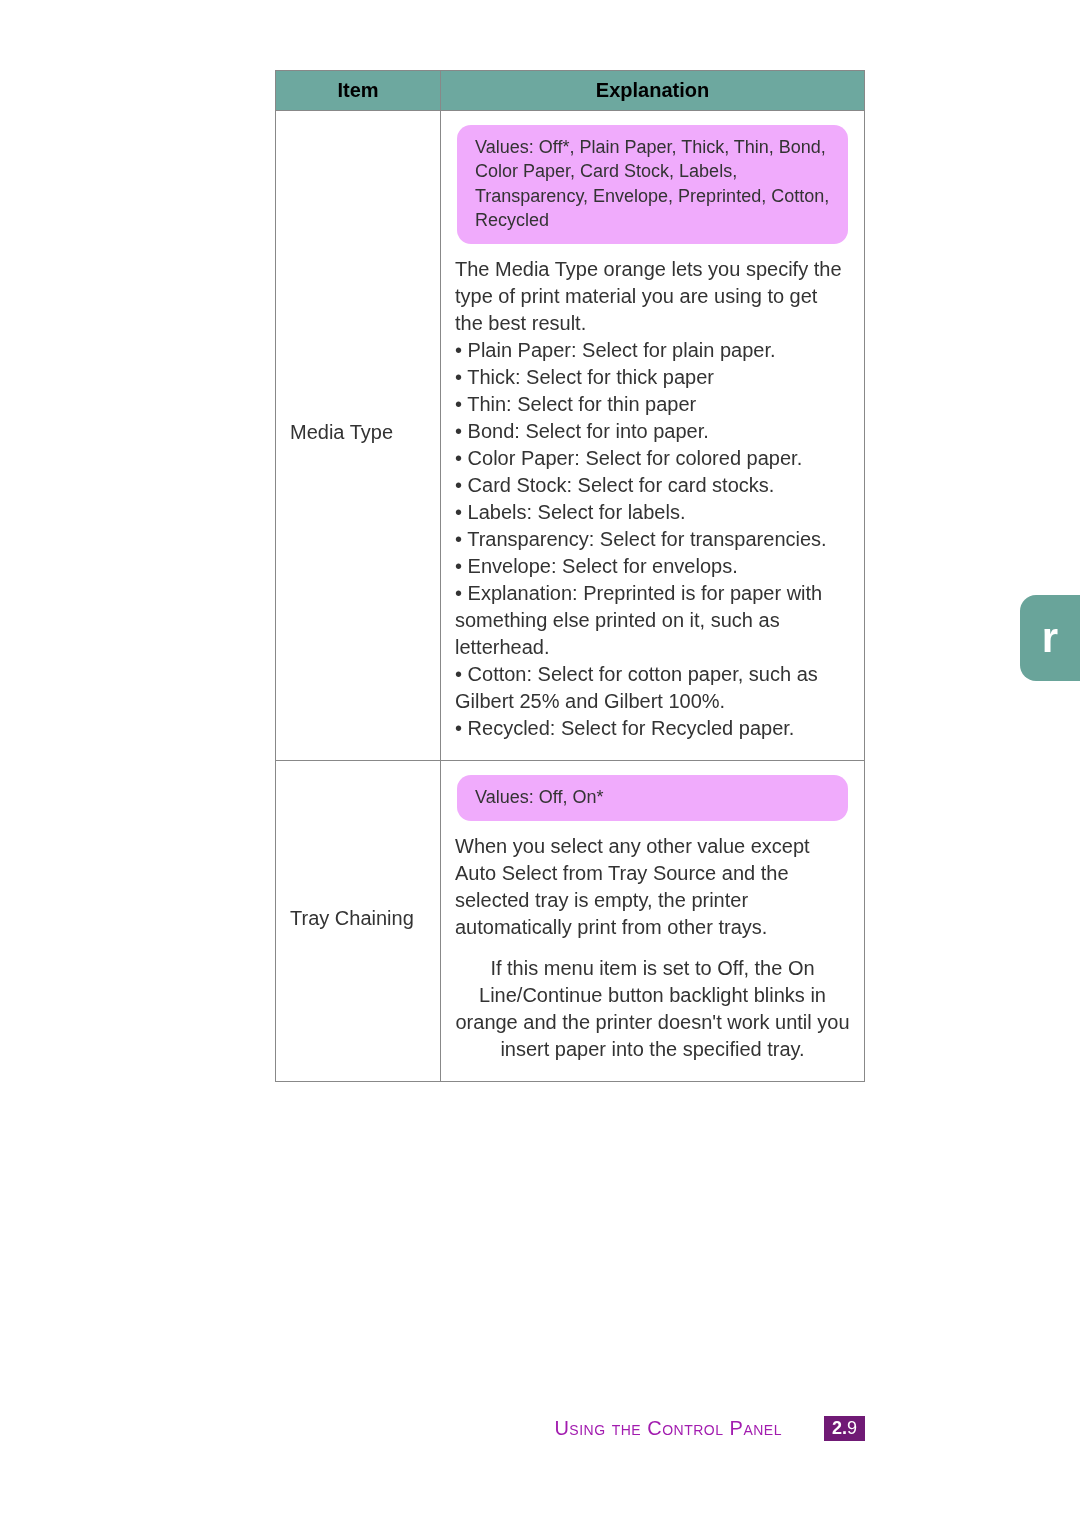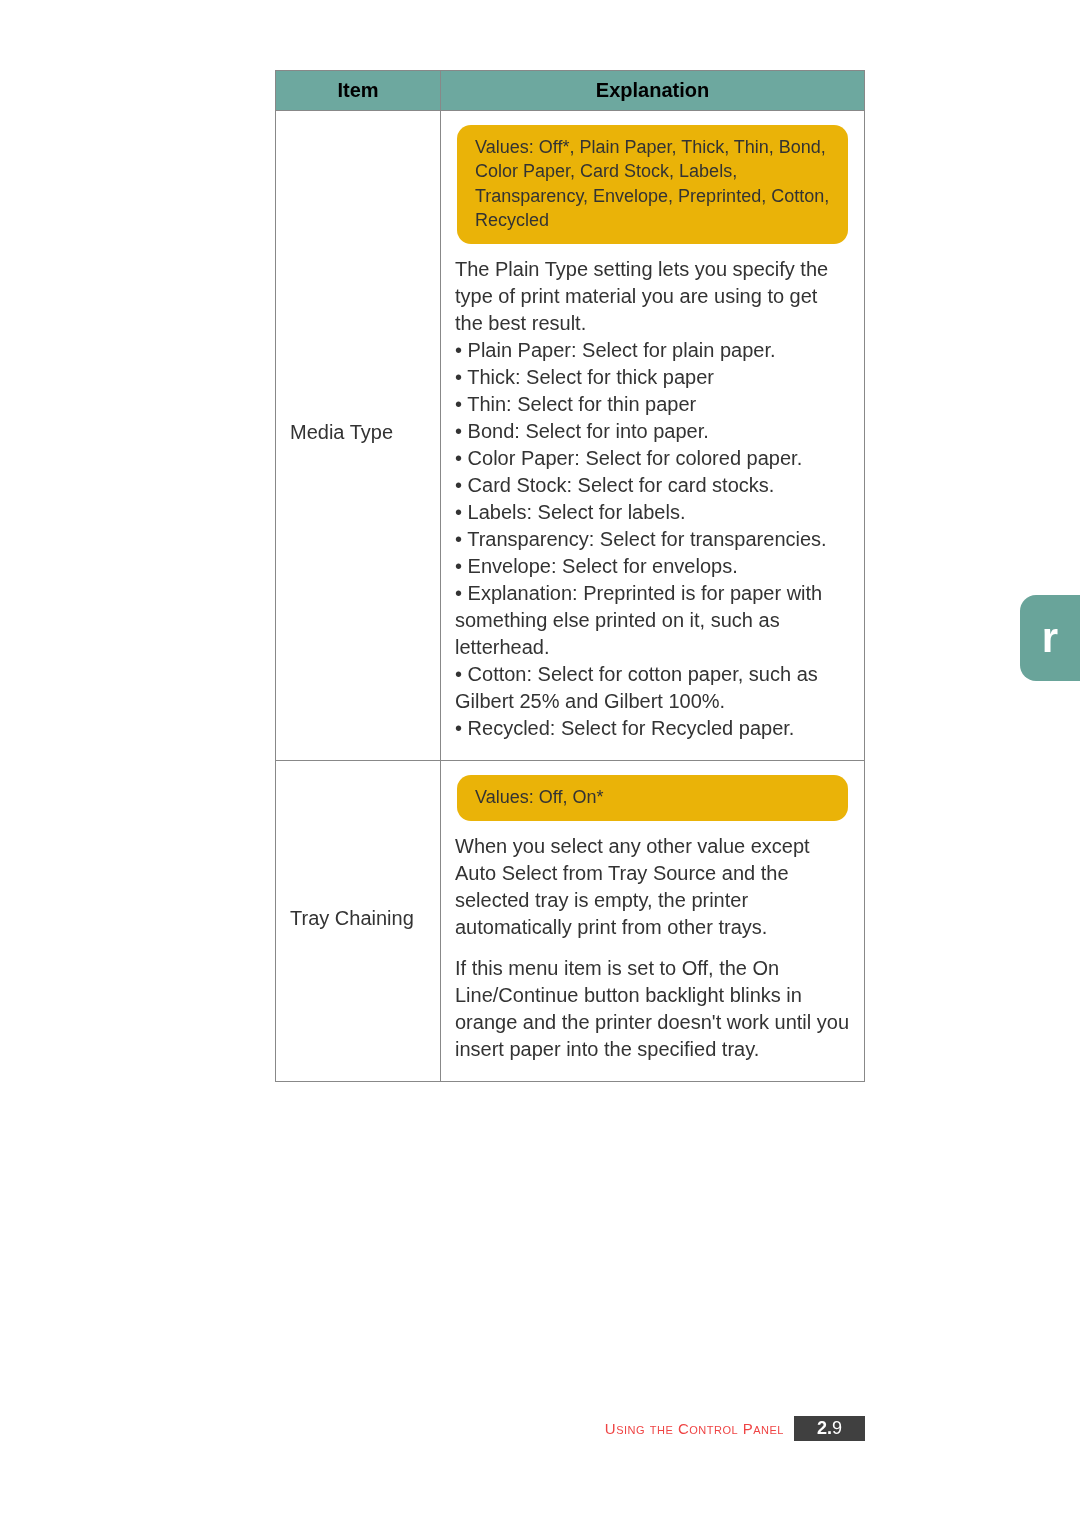--- a/index.html
+++ b/index.html
@@ -34,30 +34,30 @@
     table.main td {
       border: 1px solid #888;
       padding: 12px 14px 18px 14px;
       vertical-align: middle;
       font-size: 20px;
       line-height: 1.35;
       color: #333;
     }
     table.main td.item { vertical-align: middle; }
     .values-box {
-      background: #eab308;
+      background: #f0abfc;
       border-radius: 14px;
       padding: 10px 18px 12px 18px;
       margin: 2px 2px 12px 2px;
       font-size: 18px;
       color: #333;
       line-height: 1.35;
     }
     .expl p { margin-top: 0; }
-    .expl .section-gap { margin-top: 14px; }
+    .expl .section-gap { margin-top: 14px; text-align: center; }
     .bullet-line { padding-left: 0; }
     .tab {
       position: absolute;
       right: 0;
       top: 595px;
       width: 60px;
       height: 86px;
       background: #69a49a;
       border-radius: 16px 0 0 16px;
       color: #fff;
@@ -70,52 +70,53 @@
     }
     .footer {
       position: absolute;
       bottom: 85px;
       right: 215px;
       display: flex;
       align-items: center;
       gap: 10px;
     }
     .footer .label {
-      font-size: 15px;
+      font-size: 20px;
       font-variant: small-caps;
       letter-spacing: 0.5px;
-      color: #ef4444;
+      color: #a21caf;
     }
     .footer .page-box {
-      background: #404040;
+      background: #701a75;
       color: #fff;
       font-size: 18px;
-      padding: 2px 23px;
+      padding: 2px 8px;
       font-weight: normal;
+      margin-left: 32px;
     }
     .footer .page-box b { font-weight: bold; }
     b { font-weight: normal; }
   </style>
 </head>
 <body>
 
 <div class="page">
 
   <table class="main">
     <tbody>
         <tr>
       <th class="item-col">Item</th>
       <th>Explanation</th>
     </tr>
 
     <tr>
       <td class="item">Media Type</td>
       <td class="expl">
         <div class="values-box">Values: Off*, Plain Paper, Thick, Thin, Bond, Color Paper, Card Stock, Labels, Transparency, Envelope, Preprinted, Cotton, Recycled</div>
-        <p>The Plain Type setting lets you specify the type of print material you are using to get the best result.</p>
+        <p>The Media Type orange lets you specify the type of print material you are using to get the best result.</p>
         <div>
           <div class="bullet-line">• <b>Plain Paper</b><span>: Select for plain paper.</span></div>
           <div class="bullet-line">• <b>Thick</b><span>: Select for thick paper</span></div>
           <div class="bullet-line">• <b>Thin</b><span>: Select for thin paper</span></div>
           <div class="bullet-line">• <b>Bond</b><span>: Select for into paper.</span></div>
           <div class="bullet-line">• <b>Color Paper</b><span>: Select for colored paper.</span></div>
           <div class="bullet-line">• <b>Card Stock</b><span>: Select for card stocks.</span></div>
           <div class="bullet-line">• <b>Labels</b><span>: Select for labels.</span></div>
           <div class="bullet-line">• <b>Transparency</b><span>: Select for transparencies.</span></div>
           <div class="bullet-line">• <b>Envelope</b><span>: Select for envelops.</span></div>

